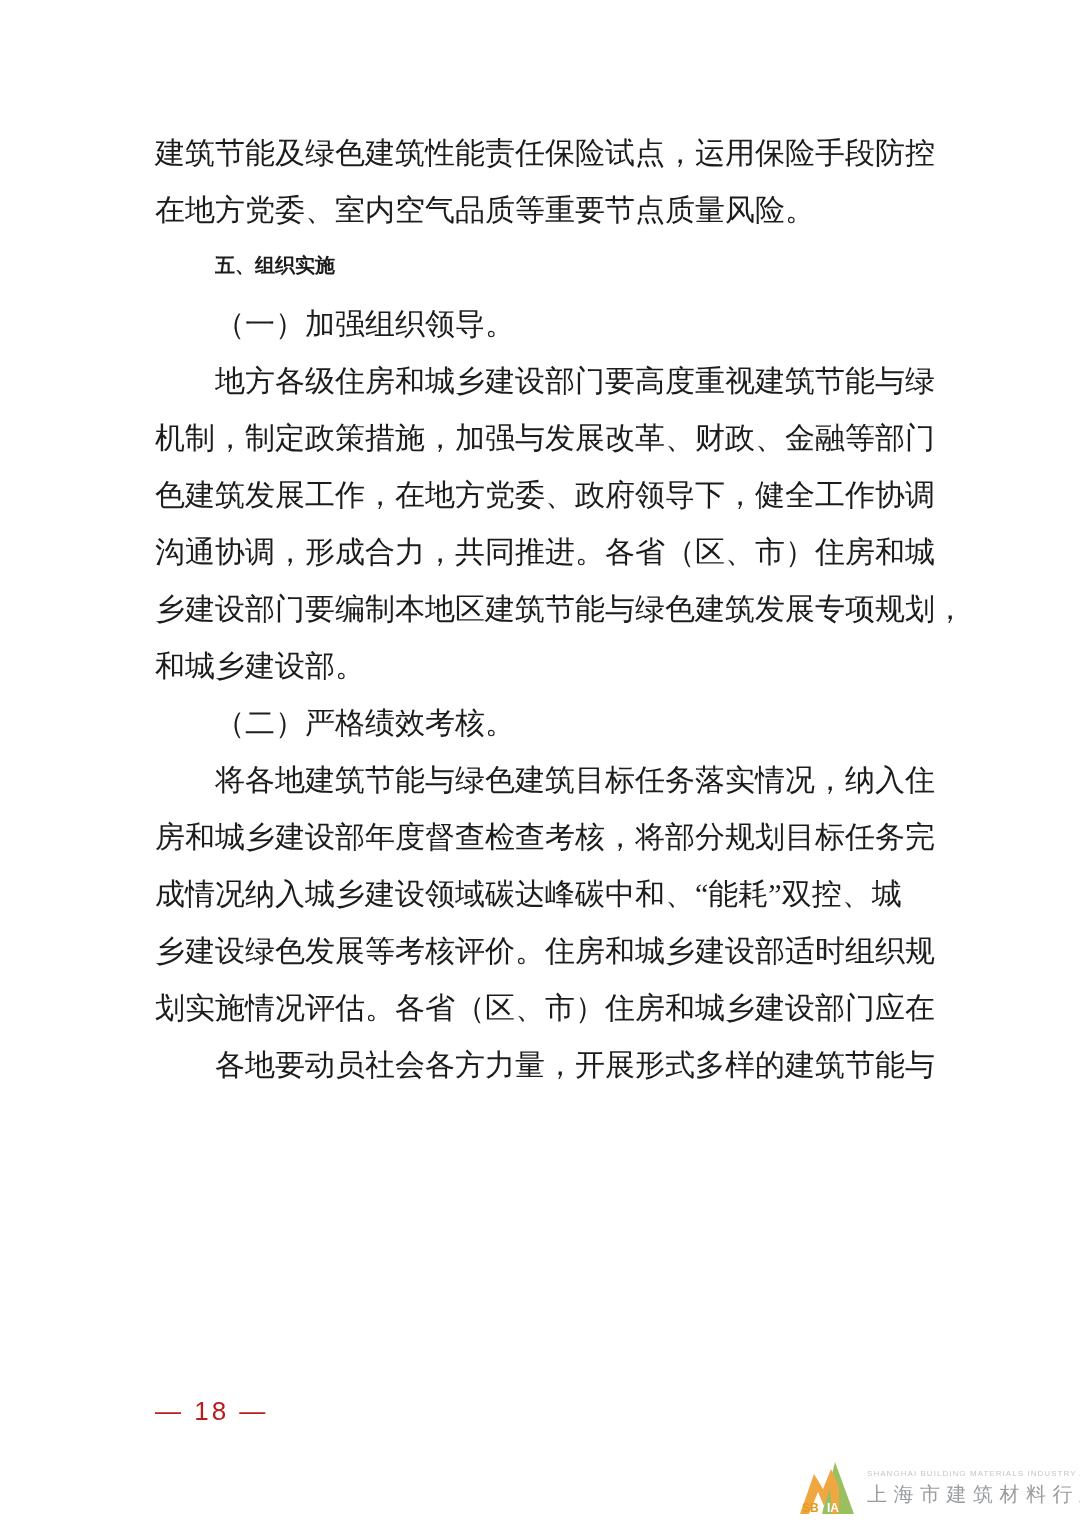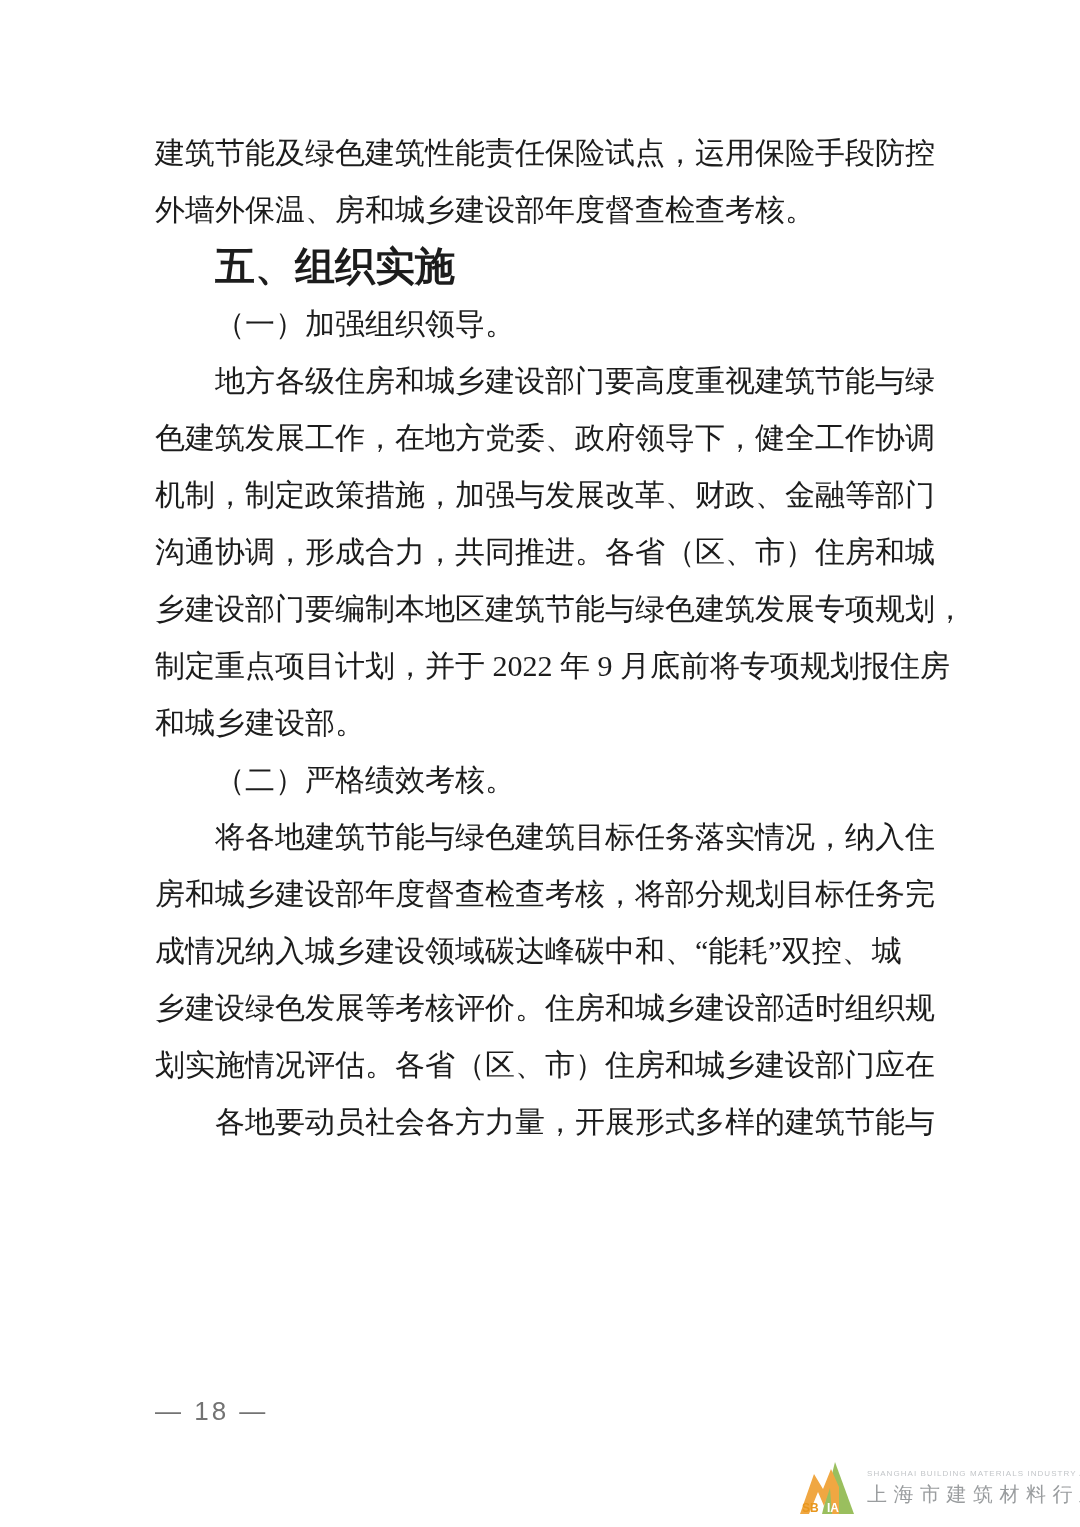--- a/index.html
+++ b/index.html
@@ -19,34 +19,34 @@
   }
   .line{
     font-size:30px;
     line-height:57px;
     height:57px;
     white-space:nowrap;
     letter-spacing:0px;
   }
   .line.indent{padding-left:60px;}
   .line.heading{
-    font-family:Liberation Serif, serif;
+    font-family:Liberation Mono, monospace;
     font-weight:700;
-    font-size:40px;
+    font-size:20px;
   }
   .line.subhead{
     font-weight:400;
   }
   .line.gap-above{margin-top:57px;}
   .footer-pagenum{
     position:absolute;
     left:155px;top:1396px;
     font-size:26px;
     line-height:30px;
-    color:#737373;
+    color:#b91c1c;
     letter-spacing:3px;
     font-family:"Liberation Sans","DejaVu Sans",sans-serif;
   }
   .logo{
     position:absolute;
     left:799px;top:1460px;
     display:flex;
     align-items:center;
   }
   .logo-mark{width:57px;height:56px;flex:0 0 auto;}
@@ -67,29 +67,28 @@
     white-space:nowrap;
   }
 </style>
 </head>
 <body>
 
 <div class="page">
 
   <div class="content">
     <div class="line">建筑节能及绿色建筑性能责任保险试点，运用保险手段防控</div>
-    <div class="line">外墙外保温、房和城乡建设部年度督查检查考核。</div>
+    <div class="line">在地方党委、室内空气品质等重要节点质量风险。</div>
     <div class="line heading indent">五、组织实施</div>
     <div class="line subhead indent">（一）加强组织领导。</div>
     <div class="line indent">地方各级住房和城乡建设部门要高度重视建筑节能与绿</div>
+    <div class="line">机制，制定政策措施，加强与发展改革、财政、金融等部门</div>
     <div class="line">色建筑发展工作，在地方党委、政府领导下，健全工作协调</div>
-    <div class="line">机制，制定政策措施，加强与发展改革、财政、金融等部门</div>
     <div class="line">沟通协调，形成合力，共同推进。各省（区、市）住房和城</div>
     <div class="line">乡建设部门要编制本地区建筑节能与绿色建筑发展专项规划，</div>
-    <div class="line">制定重点项目计划，并于 2022 年 9 月底前将专项规划报住房</div>
     <div class="line">和城乡建设部。</div>
     <div class="line subhead indent">（二）严格绩效考核。</div>
     <div class="line indent">将各地建筑节能与绿色建筑目标任务落实情况，纳入住</div>
     <div class="line">房和城乡建设部年度督查检查考核，将部分规划目标任务完</div>
     <div class="line">成情况纳入城乡建设领域碳达峰碳中和、“能耗”双控、城</div>
     <div class="line">乡建设绿色发展等考核评价。住房和城乡建设部适时组织规</div>
     <div class="line">划实施情况评估。各省（区、市）住房和城乡建设部门应在</div>
     <div class="line indent">各地要动员社会各方力量，开展形式多样的建筑节能与</div>
   </div>
 

